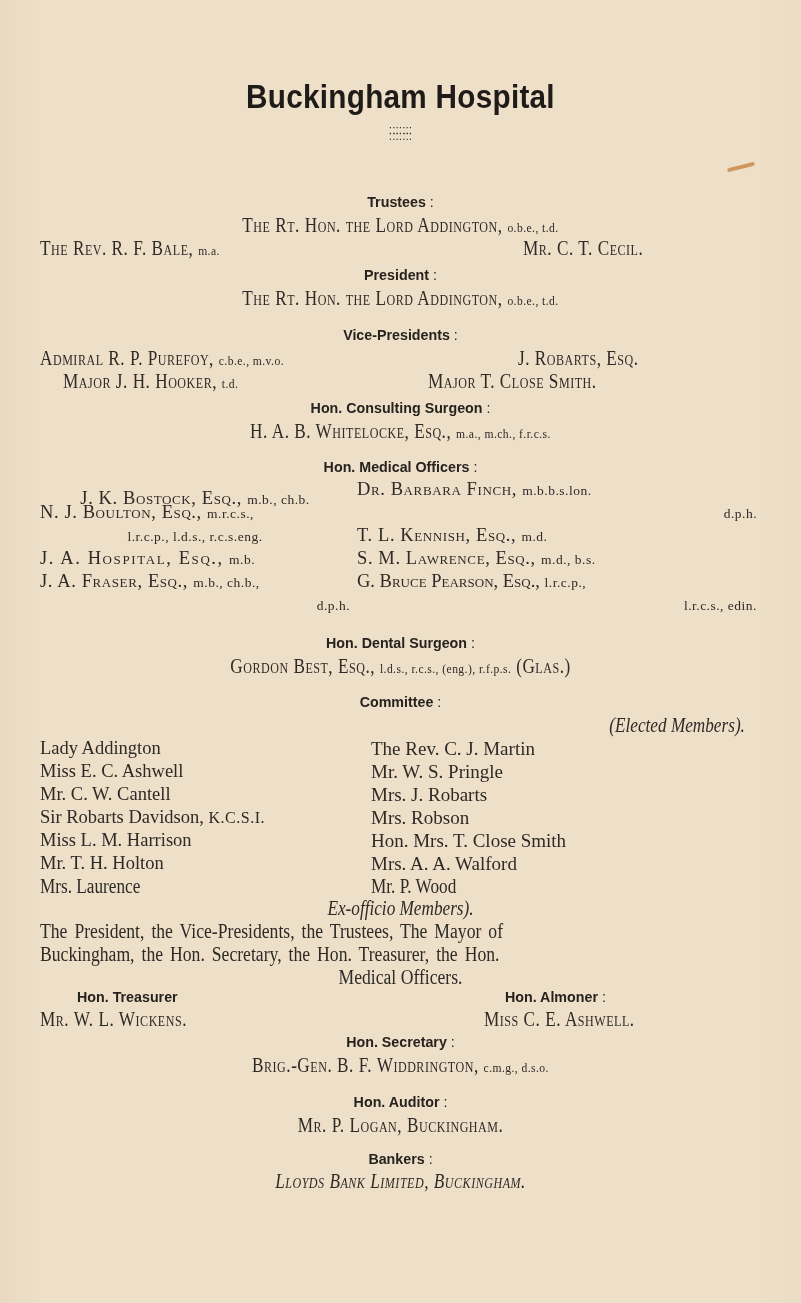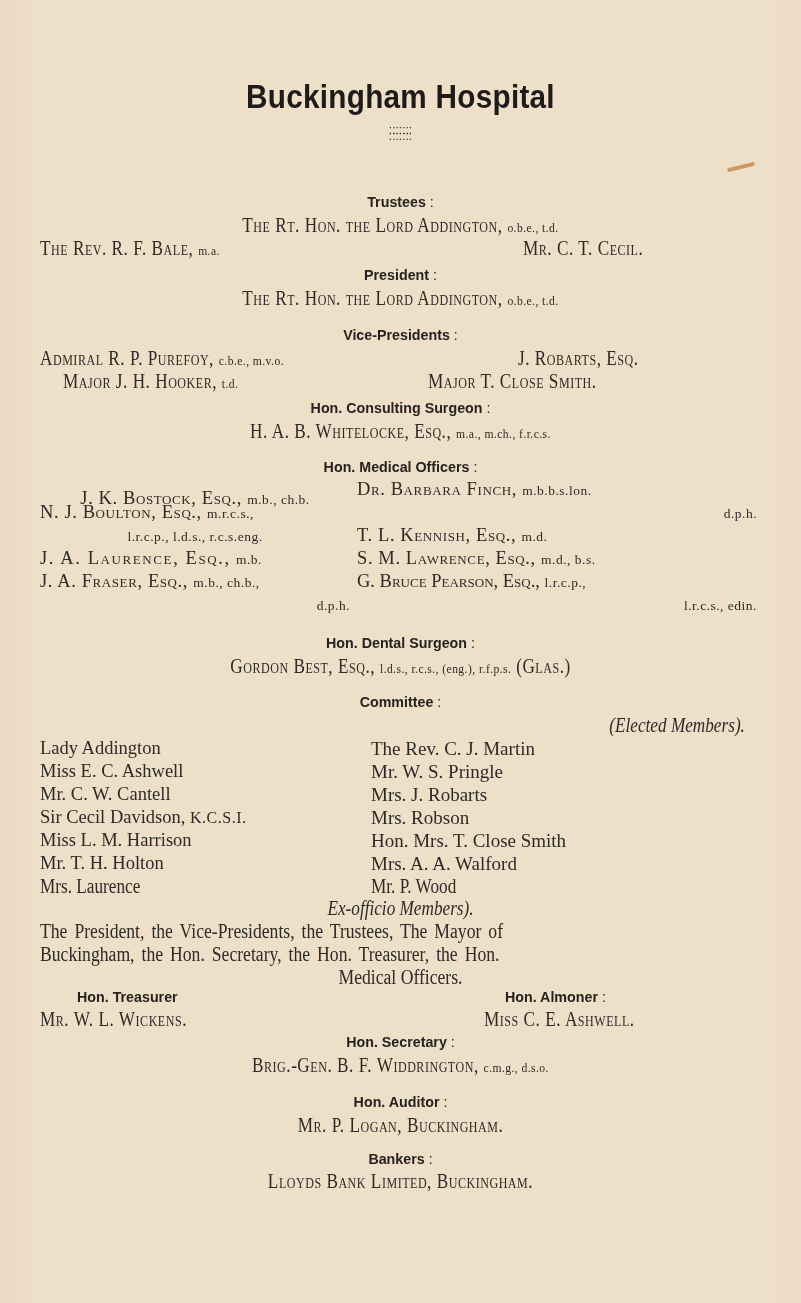--- a/index.html
+++ b/index.html
@@ -89,21 +89,21 @@
   <div class="sc cond"><span>H. A. B. Whitelocke, Esq.,</span> <small>m.a., m.ch., f.r.c.s.</small></div>
 </div>
 
 <div class="abs center" style="top:458px;">
   <div class="hdr"><span>Hon. Medical Officers</span> <span class="colon">:</span></div>
 </div>
 
 <div class="abs sc" style="top:479px; left:40px; width:310px; text-align:center; font-size:18.5px;margin-top:9px;"><span>J. K. Bostock, Esq.,</span> <small>m.b., ch.b.</small></div>
 <div class="abs sc" style="top:502px; left:40px; width:310px; text-align:left; font-size:18.5px;"><span>N. J. Boulton, Esq.,</span> <small>m.r.c.s.,</small></div>
 <div class="abs sc" style="top:525px; left:40px; width:310px; text-align:center; font-size:18.5px;"><small>l.r.c.p., l.d.s., r.c.s.eng.</small></div>
-<div class="abs sc" style="top:548px; left:40px; width:310px; text-align:left; font-size:18.5px;"><span style="letter-spacing:1.6px;">J. A. Laurence, Esq.,</span> <small>m.b.</small></div>
+<div class="abs sc" style="top:548px; left:40px; width:310px; text-align:left; font-size:18.5px;"><span style="letter-spacing:1.6px;">J. A. Hospital, Esq.,</span> <small>m.b.</small></div>
 <div class="abs sc" style="top:571px; left:40px; width:310px; text-align:left; font-size:18.5px;"><span>J. A. Fraser, Esq.,</span> <small>m.b., ch.b.,</small></div>
 <div class="abs sc" style="top:594px; left:40px; width:310px; text-align:right; font-size:18.5px;"><small>d.p.h.</small></div>
 
 <div class="abs sc" style="top:479px; left:357px; width:400px; text-align:left; font-size:18.5px;"><span>Dr. Barbara Finch,</span> <small>m.b.b.s.lon.</small></div>
 <div class="abs sc" style="top:502px; left:357px; width:400px; text-align:right; font-size:18.5px;"><small>d.p.h.</small></div>
 <div class="abs sc" style="top:525px; left:357px; width:400px; text-align:left; font-size:18.5px;"><span>T. L. Kennish, Esq.,</span> <small>m.d.</small></div>
 <div class="abs sc" style="top:548px; left:357px; width:400px; text-align:left; font-size:18.5px;"><span>S. M. Lawrence, Esq.,</span> <small>m.d., b.s.</small></div>
 <div class="abs sc" style="top:571px; left:357px; width:400px; text-align:left; font-size:18.5px; letter-spacing:0px;"><span>G. Bruce Pearson, Esq.,</span> <small>l.r.c.p.,</small></div>
 <div class="abs sc" style="top:594px; left:357px; width:400px; text-align:right; font-size:18.5px;"><small>l.r.c.s., edin.</small></div>
 
@@ -118,21 +118,21 @@
   <div class="hdr"><span>Committee</span> <span class="colon">:</span></div>
 </div>
 <div class="abs center" style="top:714px;text-align:right;">
   <div class="body italic cond" style="font-size:20px;">(Elected Members).</div>
 </div>
 
 <div class="abs body" style="top:737px; left:40px; line-height:23px; font-size:18.5px;">
   <div>Lady Addington</div>
   <div>Miss E. C. Ashwell</div>
   <div>Mr. C. W. Cantell</div>
-  <div><span>Sir Cecil Davidson,</span> <span style="font-size:16px; font-variant:normal; letter-spacing:0.5px; text-transform:uppercase;">k.c.s.i.</span></div>
+  <div><span>Sir Robarts Davidson,</span> <span style="font-size:16px; font-variant:normal; letter-spacing:0.5px; text-transform:uppercase;">k.c.s.i.</span></div>
   <div>Miss L. M. Harrison</div>
   <div>Mr. T. H. Holton</div>
 
 </div>
 <div class="abs body" style="top:737px; left:371px; line-height:23px; font-size:19px;">
   <div>The Rev. C. J. Martin</div>
   <div>Mr. W. S. Pringle</div>
   <div>Mrs. J. Robarts</div>
   <div>Mrs. Robson</div>
   <div>Hon. Mrs. T. Close Smith</div>
@@ -166,15 +166,15 @@
 <div class="abs center" style="top:1093px;">
   <div class="hdr"><span>Hon. Auditor</span> <span class="colon">:</span></div>
 </div>
 <div class="abs center" style="top:1114px;">
   <div class="sc cond">Mr. P. Logan, Buckingham.</div>
 </div>
 
 <div class="abs center" style="top:1150px;">
   <div class="hdr"><span>Bankers</span> <span class="colon">:</span></div>
 </div>
-<div class="abs center" style="top:1170px;">
+<div class="abs center" style="top:1170px;font-style:italic;">
   <div class="sc cond">Lloyds Bank Limited, Buckingham.</div>
 </div>
 
 </body></html>

